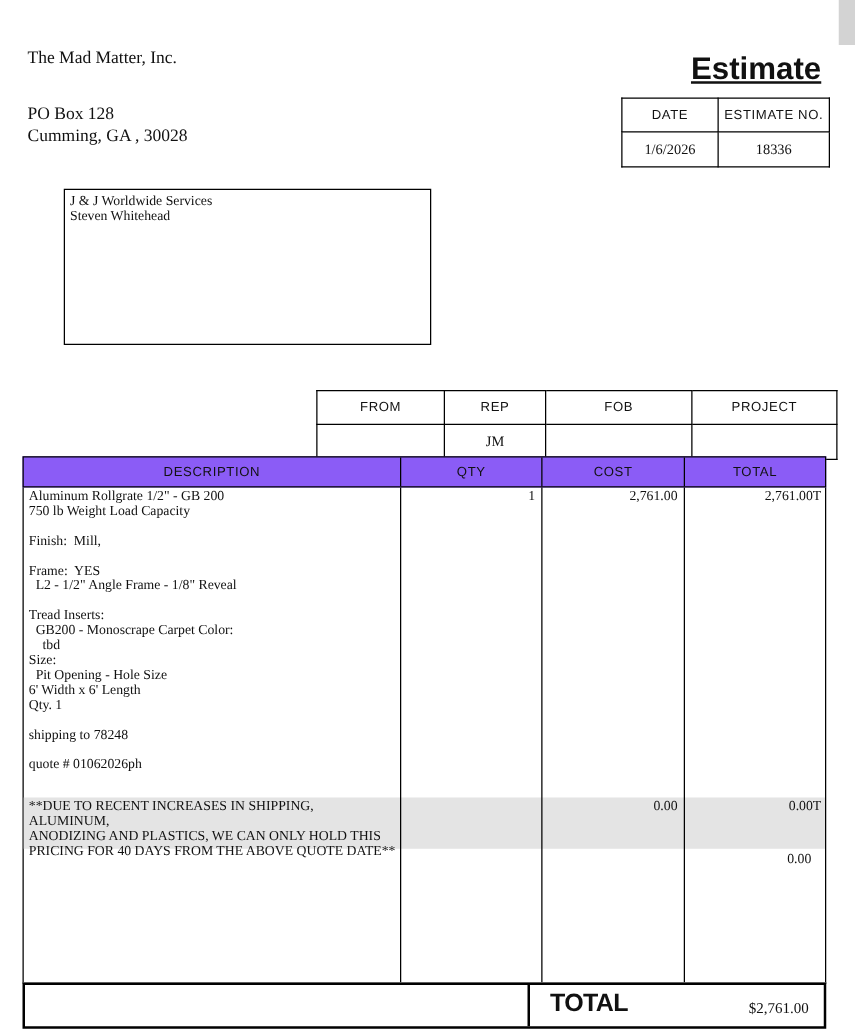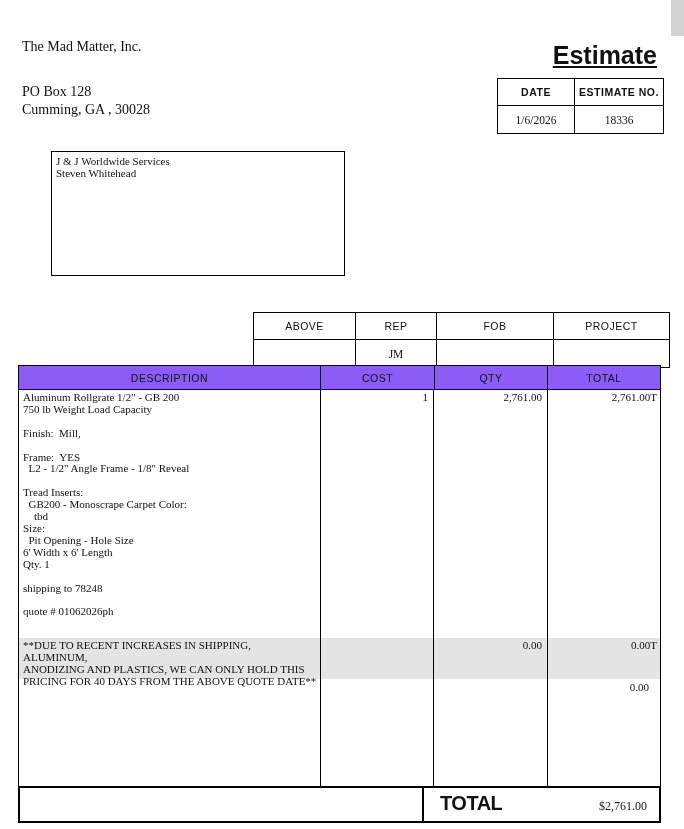--- a/index.html
+++ b/index.html
@@ -23,21 +23,21 @@
   }
   .addr1 { left: 22px; top: 84px; font-size: 14px; }
   .addr2 { left: 22px; top: 102px; font-size: 14px; }
   .corner-strip { left: 671px; top: 0; width: 13px; height: 36px; background: #d3d3d3; }
 
   
   .meta-table { left: 497px; top: 78px; border-collapse: collapse; }
   .meta-table th, .meta-table td { border: 1px solid #000; text-align: center; }
   .meta-table th {
     font-family: "Liberation Sans", "DejaVu Sans", sans-serif;
-    font-weight: 700; font-size: 10.5px; letter-spacing: 0.5px;
+    font-weight: 400; font-size: 10.5px; letter-spacing: 0.5px;
     height: 24px;
   }
   .meta-table td { font-size: 11.5px; height: 25px; }
   .meta-col-date { width: 74px; }
   .meta-col-no { width: 86px; }
 
   
   .nabox { left: 51px; top: 151px; width: 292px; height: 123px; border: 1px solid #000; }
   .nabox-header {
     height: 25px; border-bottom: 1px solid #000;
@@ -137,38 +137,38 @@
     </table>
 
   <div class="abs nabox">
     <div class="nabox-body">J &amp; J Worldwide Services
 Steven Whitehead</div>
   </div>
 
   <table class="abs terms-table">
     <tbody>
         <tr>
-      <th class="col-terms">ABOVE</th>
+      <th class="col-terms">FROM</th>
       <th class="col-rep">REP</th>
       <th class="col-fob">FOB</th>
       <th class="col-project">PROJECT</th>
     </tr>
     <tr>
       <td></td>
       <td>JM</td>
       <td></td>
       <td></td>
     </tr>
   </tbody>
     </table>
 
   <div class="abs items-header">
     <div class="hcell hc-desc">DESCRIPTION</div>
+    <div class="hcell hc-qty">QTY</div>
     <div class="hcell hc-cost">COST</div>
-    <div class="hcell hc-qty">QTY</div>
     <div class="hcell hc-total">TOTAL</div>
   </div>
 
   <div class="abs items-body">
     <div class="highlight-row"></div>
     <div class="vsep vsep-1"></div>
     <div class="vsep vsep-2"></div>
     <div class="vsep vsep-3"></div>
 
     <div class="cellstack desc-text">Aluminum Rollgrate 1/2" - GB 200

